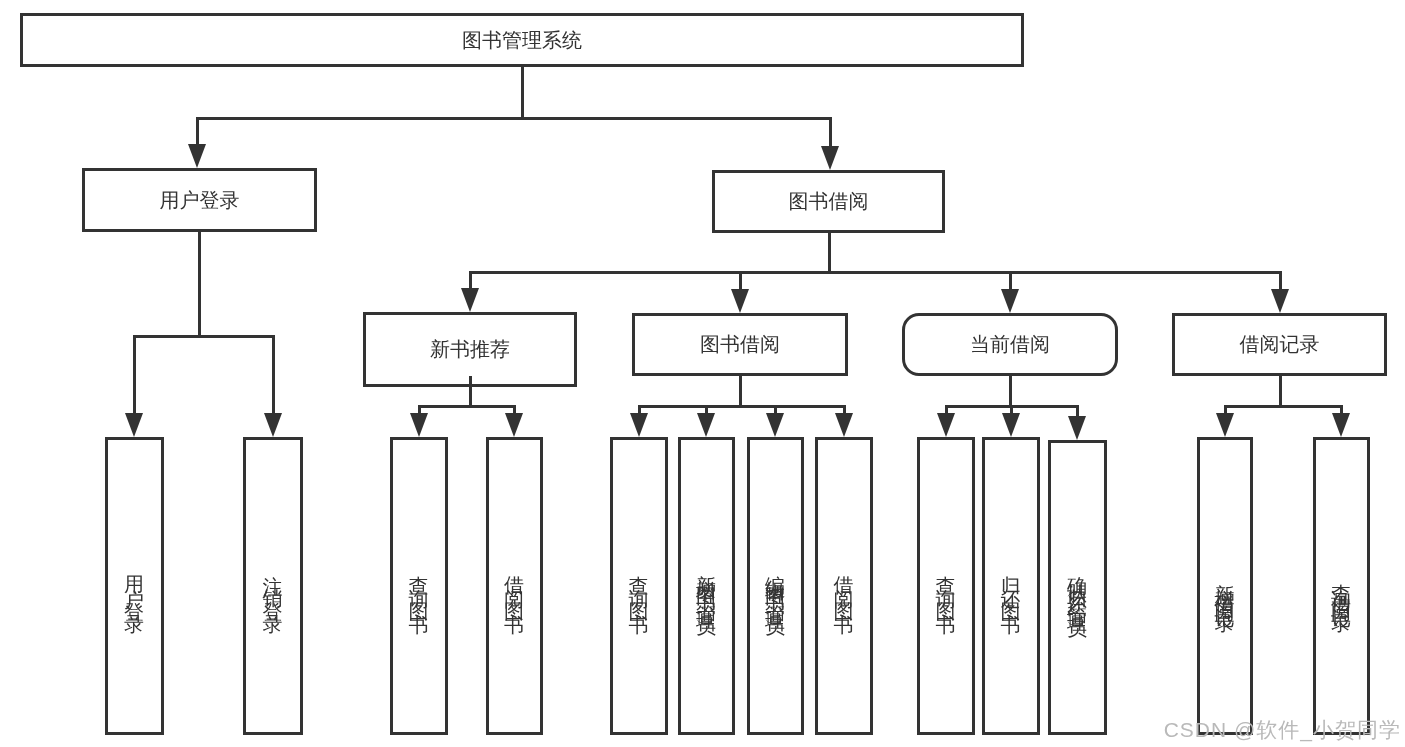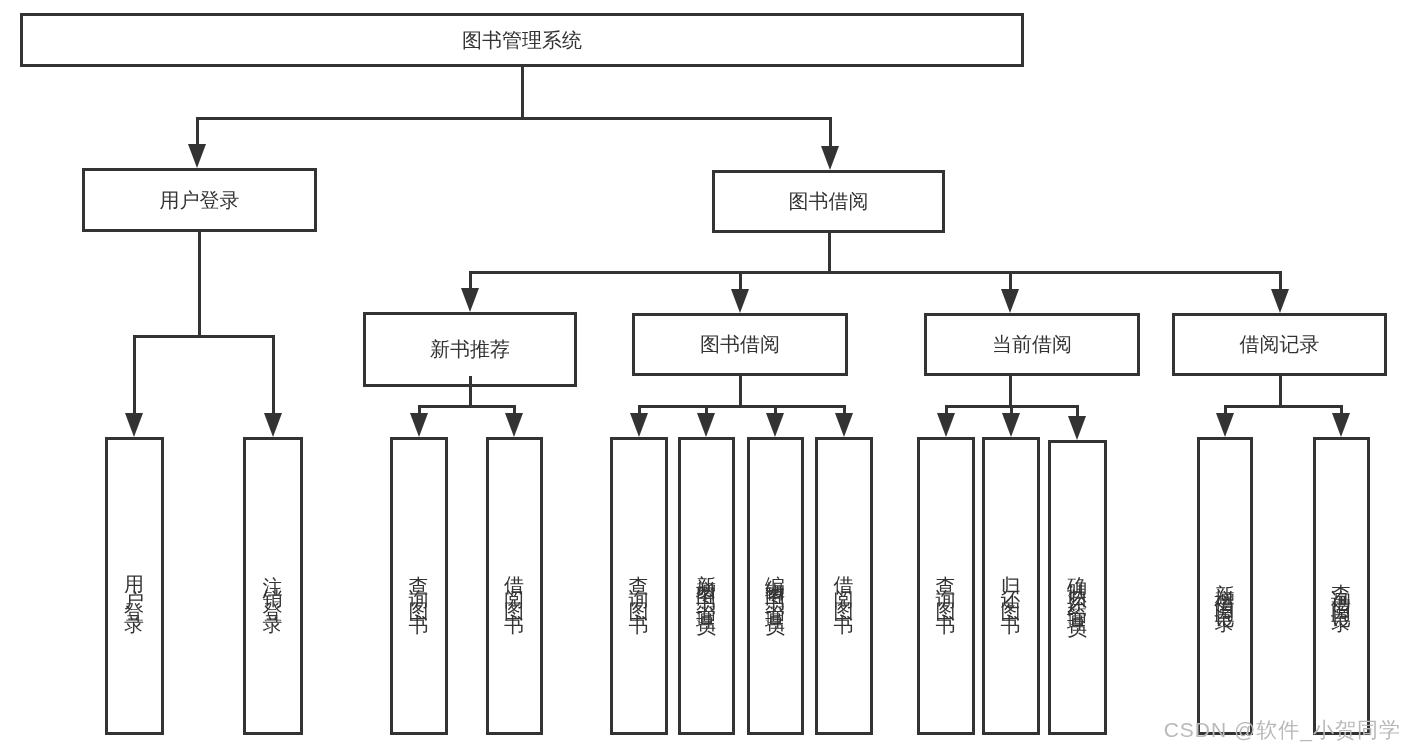--- a/index.html
+++ b/index.html
@@ -72,21 +72,21 @@
       </div>
       <div class="node" style="left: 712px; top: 170px; width: 233px; height: 63px;">
         <span class="lbl">图书借阅</span>
       </div>
       <div class="node" style="left: 363px; top: 312px; width: 214px; height: 75px;">
         <span class="lbl">新书推荐</span>
       </div>
       <div class="node" style="left: 632px; top: 313px; width: 216px; height: 63px;">
         <span class="lbl">图书借阅</span>
       </div>
-      <div class="node" style="left: 924px; top: 313px; width: 216px; height: 63px;">
+      <div class="node" style="left: 902px; top: 313px; width: 216px; height: 63px; border-radius: 17px;">
         <span class="lbl">当前借阅</span>
       </div>
       <div class="node" style="left: 1172px; top: 313px; width: 215px; height: 63px;">
         <span class="lbl">借阅记录</span>
       </div>
       <div class="node vertical" style="left: 105px; top: 437px; width: 59px; height: 298px;">
         <span class="lbl" style="letter-spacing: 13px;">用户登录</span>
       </div>
       <div class="node vertical" style="left: 243px; top: 437px; width: 60px; height: 298px;">
         <span class="lbl" style="letter-spacing: 13px;">注销登录</span>

